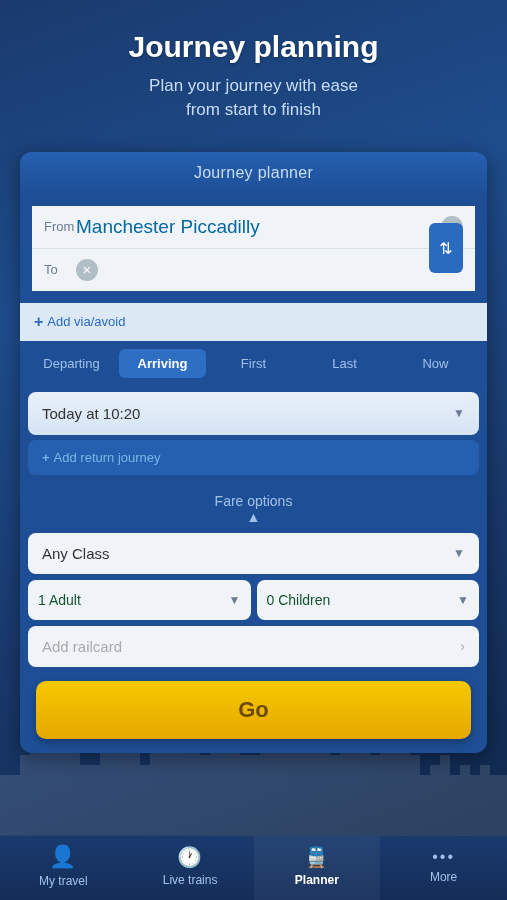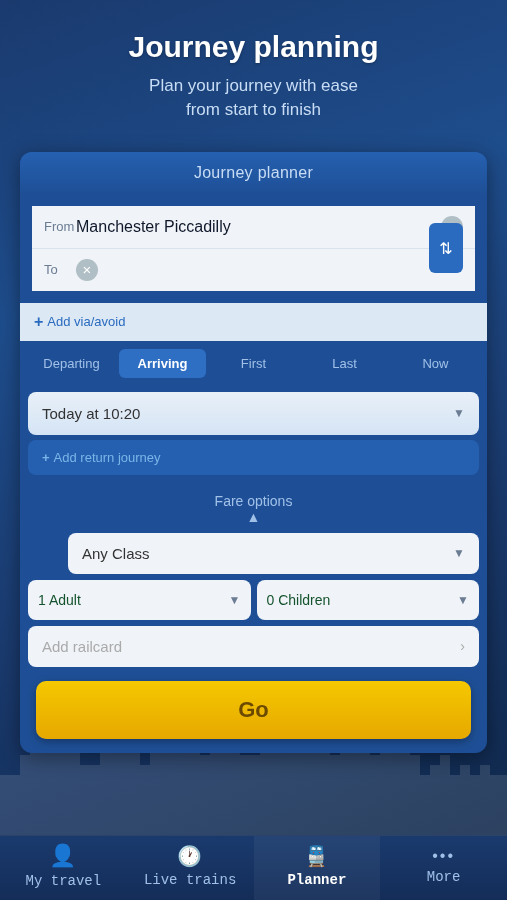--- a/index.html
+++ b/index.html
@@ -68,22 +68,22 @@
 
     .station-label {
       color: #6b7c93;
       font-size: 13px;
       width: 32px;
       flex-shrink: 0;
     }
 
     .station-input {
       flex: 1;
-      font-size: 16px;
-      color: #0f172a;
+      font-size: 19px;
+      color: #0369a1;
       font-weight: 400;
       background: transparent;
       border: none;
       outline: none;
     }
 
     .clear-btn {
       width: 22px;
       height: 22px;
       background: #b0bec5;
@@ -224,21 +224,20 @@
     }
 
     .select-row {
       background: #f0f4f8;
       border-radius: 8px;
       padding: 12px 14px;
       display: flex;
       align-items: center;
       justify-content: space-between;
       cursor: pointer;
-      margin-left: 40px;
     }
 
     .select-text {
       font-size: 15px;
       color: #333;
     }
 
     .select-arrow {
       color: #6b7c93;
       font-size: 12px;
@@ -329,23 +328,22 @@
     .nav-icon {
       font-size: 22px;
       color: #a0c0e8;
     }
 
     .nav-item.active .nav-icon {
       color: #ffffff;
     }
 
     .nav-label {
-      font-size: 14px;
+      font-size: 12px;
       color: #a0c0e8;
-      font-family: Liberation Mono, monospace;
     }
 
     .nav-item.active .nav-label {
       color: #ffffff;
       font-weight: 600;
     }
 
     
     svg.cityscape {
       position: absolute;

